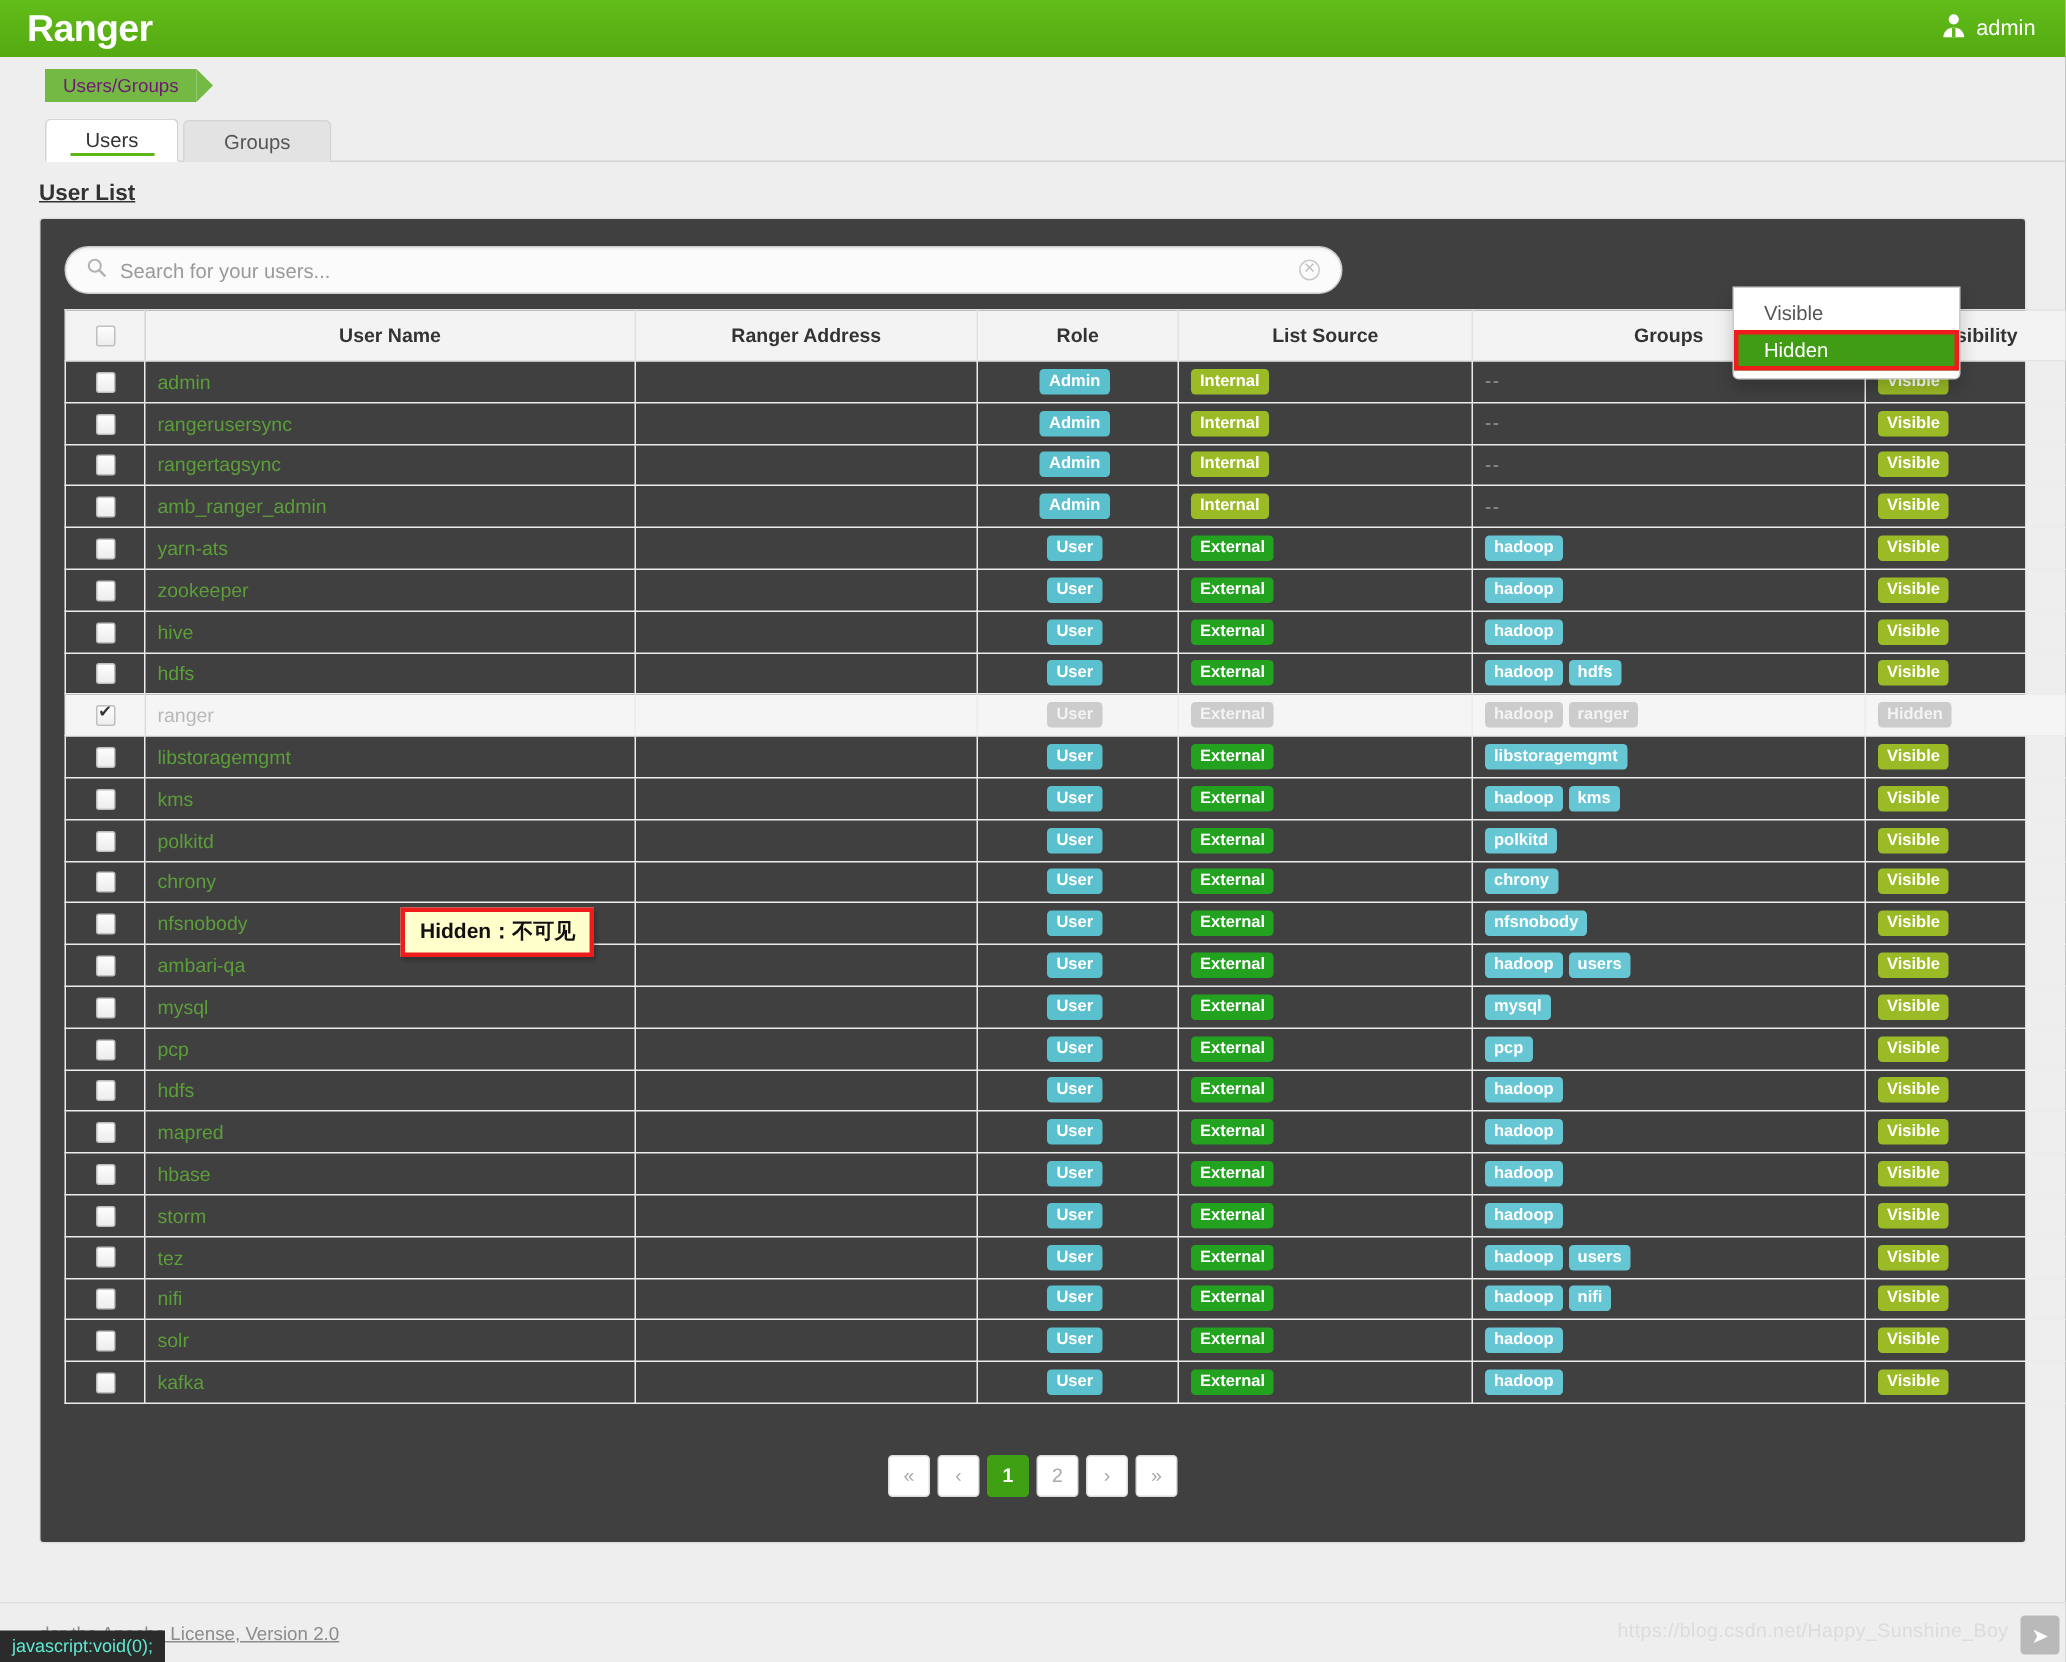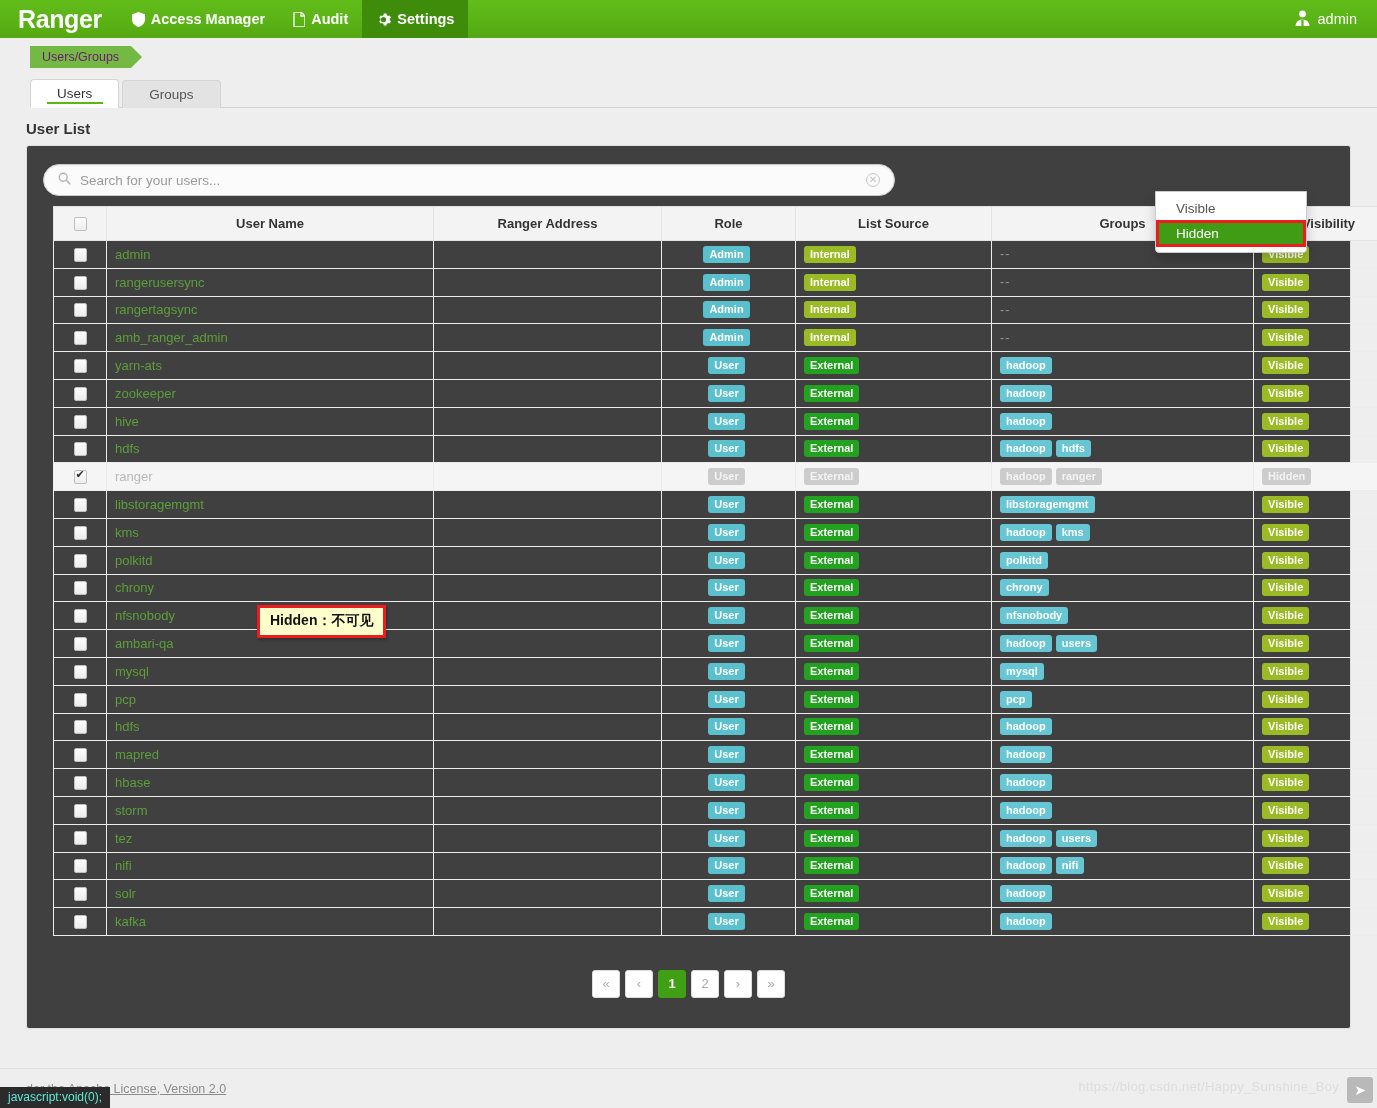--- a/index.html
+++ b/index.html
@@ -114,20 +114,21 @@
     bottom: 3px; height: 2px;
     background: #5cb615;
   }
 
   
   .page-title {
     margin: 12px 0 8px 26px;
     font-size: 15px;
     font-weight: bold;
     color: #333;
+    text-decoration: underline;
   }
 
   
   .panel {
     margin: 0 26px;
     background: #404040;
     border: 1px solid #e0e0e0;
     border-radius: 3px;
     min-height: 880px;
     position: relative;
@@ -221,21 +222,21 @@
     white-space: nowrap;
   }
   .dd-item.highlight {
     background: #3f9c14;
     color: #fff;
     border: 3px solid #ee1c1c;
     padding: 3px 17px;
   }
 
   
-  .tbl-wrap { padding: 0 16px 0 26px; }
+  .tbl-wrap { padding: 0 16px 0 16px; }
   table.users {
     width: 100%;
     border-collapse: collapse;
     table-layout: fixed;
   }
   table.users th {
     background: #f3f3f3;
     border: 1px solid #e2e2e2;
     font-size: 13px;
     font-weight: bold;
@@ -300,21 +301,21 @@
   .lbl-internal { background: #9bbb26; }
   .lbl-external { background: #22a21f; }
   .lbl-group { background: #66c6d4; }
   .lbl-visible { background: #9bbb26; }
   .lbl-muted { background: #cccccc; color: #f3f3f3; }
   .dashes { color: #999; letter-spacing: 1px; }
 
   
   .tooltip {
     position: absolute;
-    left: 230px;
+    left: 240px;
     top: 459px;
     background: #ffffcc;
     border: 3px solid #ee1c1c;
     padding: 4px 10px 5px 10px;
     font-size: 14px;
     font-weight: bold;
     color: #111;
     z-index: 50;
     box-shadow: 1px 2px 3px rgba(0,0,0,.25);
     white-space: nowrap;
@@ -385,47 +386,20 @@
     align-items: center;
     justify-content: center;
     cursor: pointer;
   }
 </style>
 </head>
 <body>
 
 <div class="navbar">
   <div class="brand">Ranger</div>
-  <div class="nav-items">
-    <div class="nav-item">
-      <span class="nico">
-        <svg width="13" height="15" viewBox="0 0 13 15">
-            <path d="M6.5 0L0 2.2v5.2C0 11 2.8 13.8 6.5 15 10.2 13.8 13 11 13 7.4V2.2z" fill="#fff"></path>
-          </svg>
-      </span>
-      <span>Access Manager</span>
-    </div>
-    <div class="nav-item">
-      <span class="nico">
-        <svg width="12" height="15" viewBox="0 0 12 15">
-            <path d="M1 0h7l4 4v11H1z" fill="none" stroke="#fff" stroke-width="1.3"></path>
-            <path d="M8 0v4h4" fill="none" stroke="#fff" stroke-width="1.3"></path>
-          </svg>
-      </span>
-      <span>Audit</span>
-    </div>
-    <div class="nav-item active">
-      <span class="nico">
-        <svg width="15" height="15" viewBox="0 0 16 16">
-            <path fill="#fff" d="M8 5.2a2.8 2.8 0 100 5.6 2.8 2.8 0 000-5.6zm6.6 3.6l1.4 1.1-1.4 2.4-1.7-.6a6 6 0 01-1.4.8l-.3 1.8H8.3l-.3-1.8a6 6 0 01-1.4-.8l-1.7.6L3.5 9.9l1.4-1.1a6 6 0 010-1.6L3.5 6.1l1.4-2.4 1.7.6a6 6 0 011.4-.8L8.3 1.7h2.9l.3 1.8a6 6 0 011.4.8l1.7-.6 1.4 2.4-1.4 1.1a6 6 0 010 1.6z"></path>
-          </svg>
-      </span>
-      <span>Settings</span>
-    </div>
-  </div>
   <div class="nav-right">
     <span>
       <svg width="17" height="16" viewBox="0 0 18 17">
           <circle cx="9" cy="4.2" r="3.6" fill="#fff"></circle>
           <path d="M1.6 17c0-4.1 3.3-7 7.4-7s7.4 2.9 7.4 7z" fill="#fff"></path>
           <rect x="7.8" y="10" width="2.4" height="7" fill="#5cb615"></rect>
         </svg>
     </span>
     <span>admin</span>
   </div>

